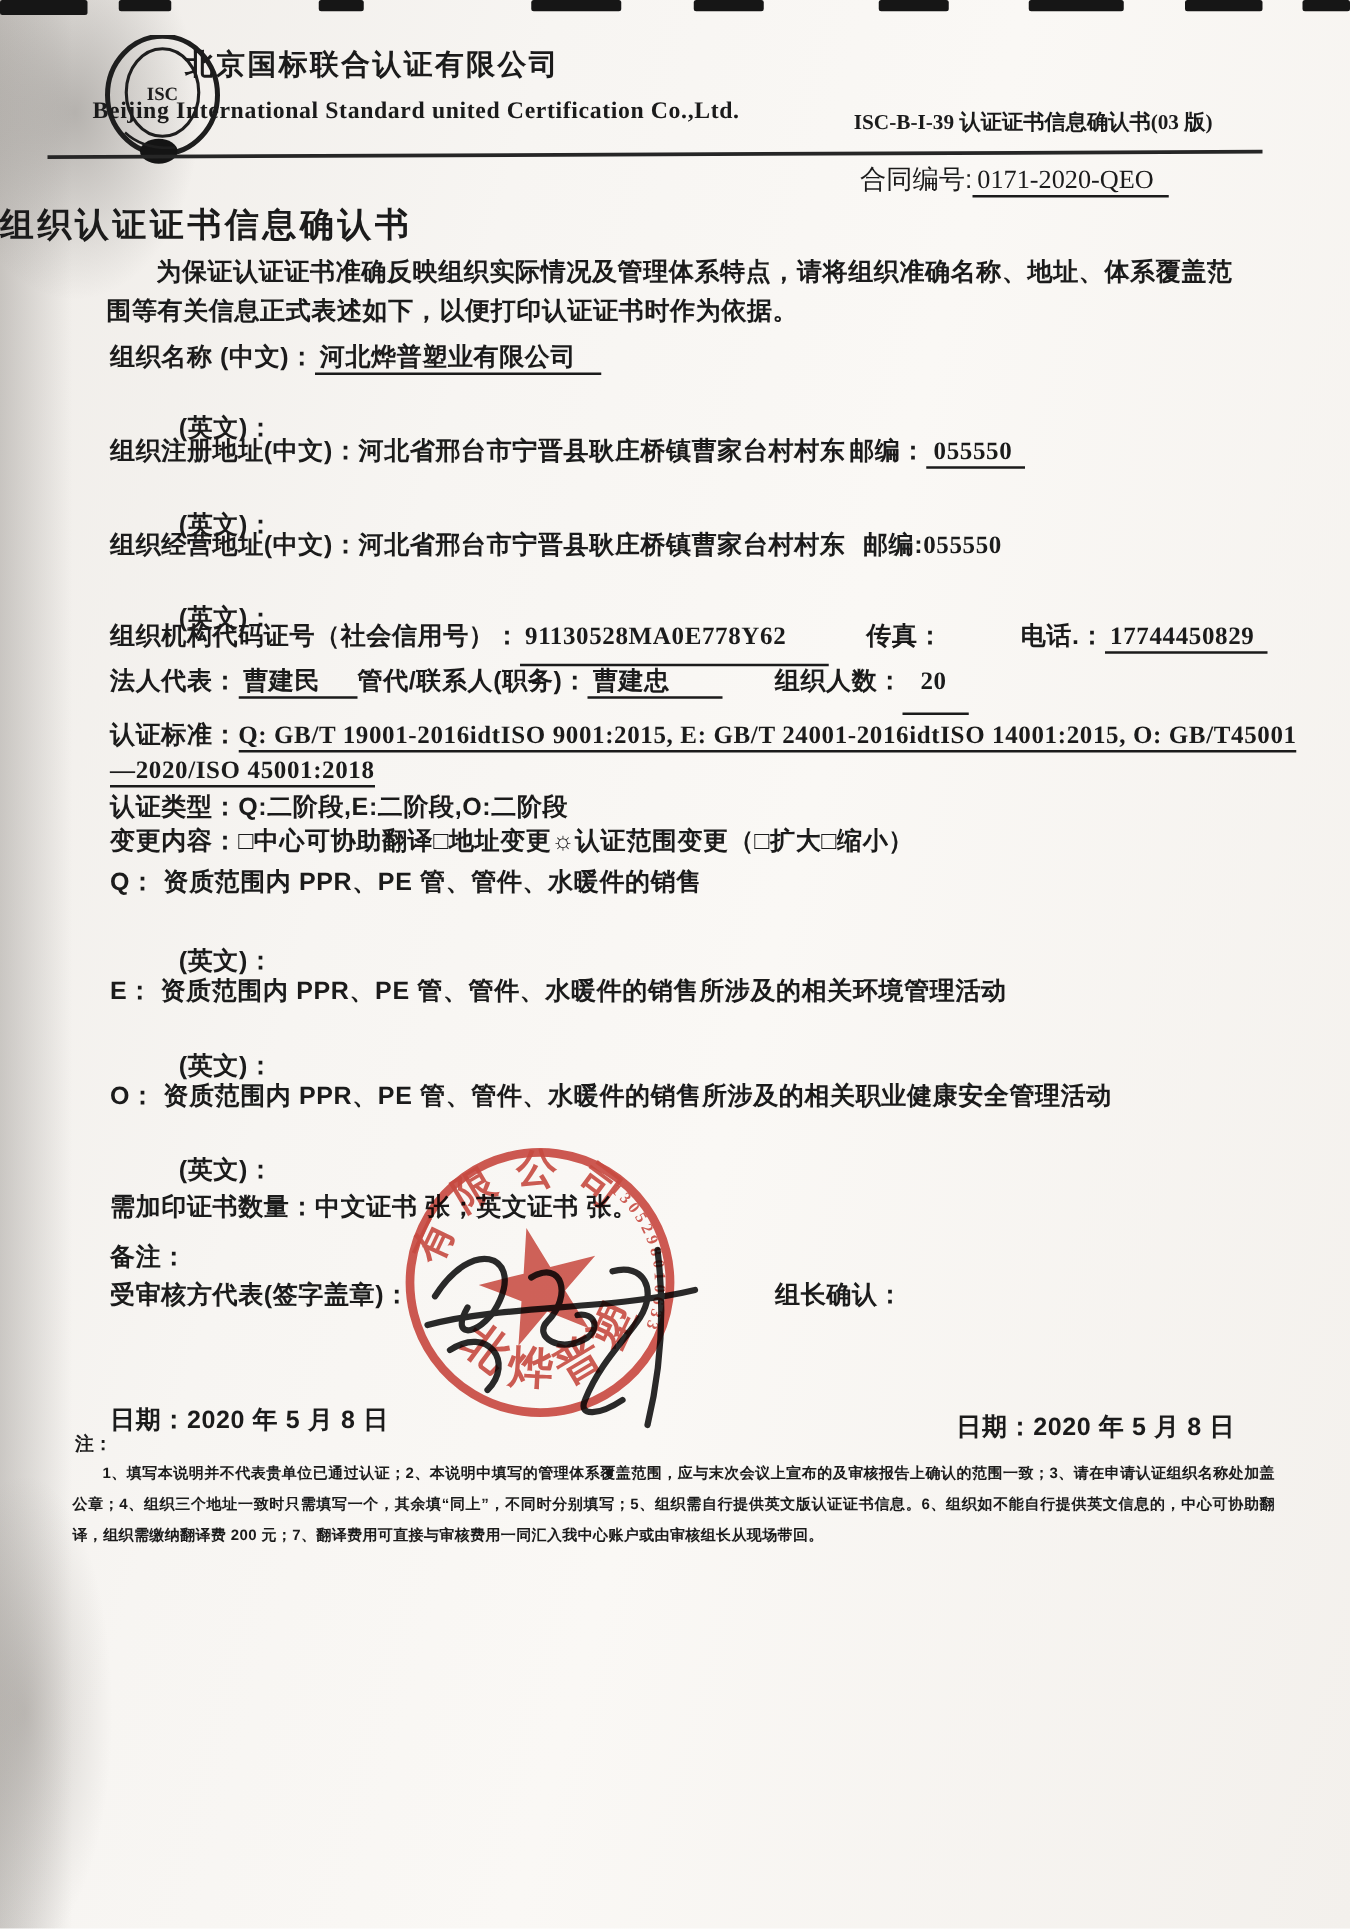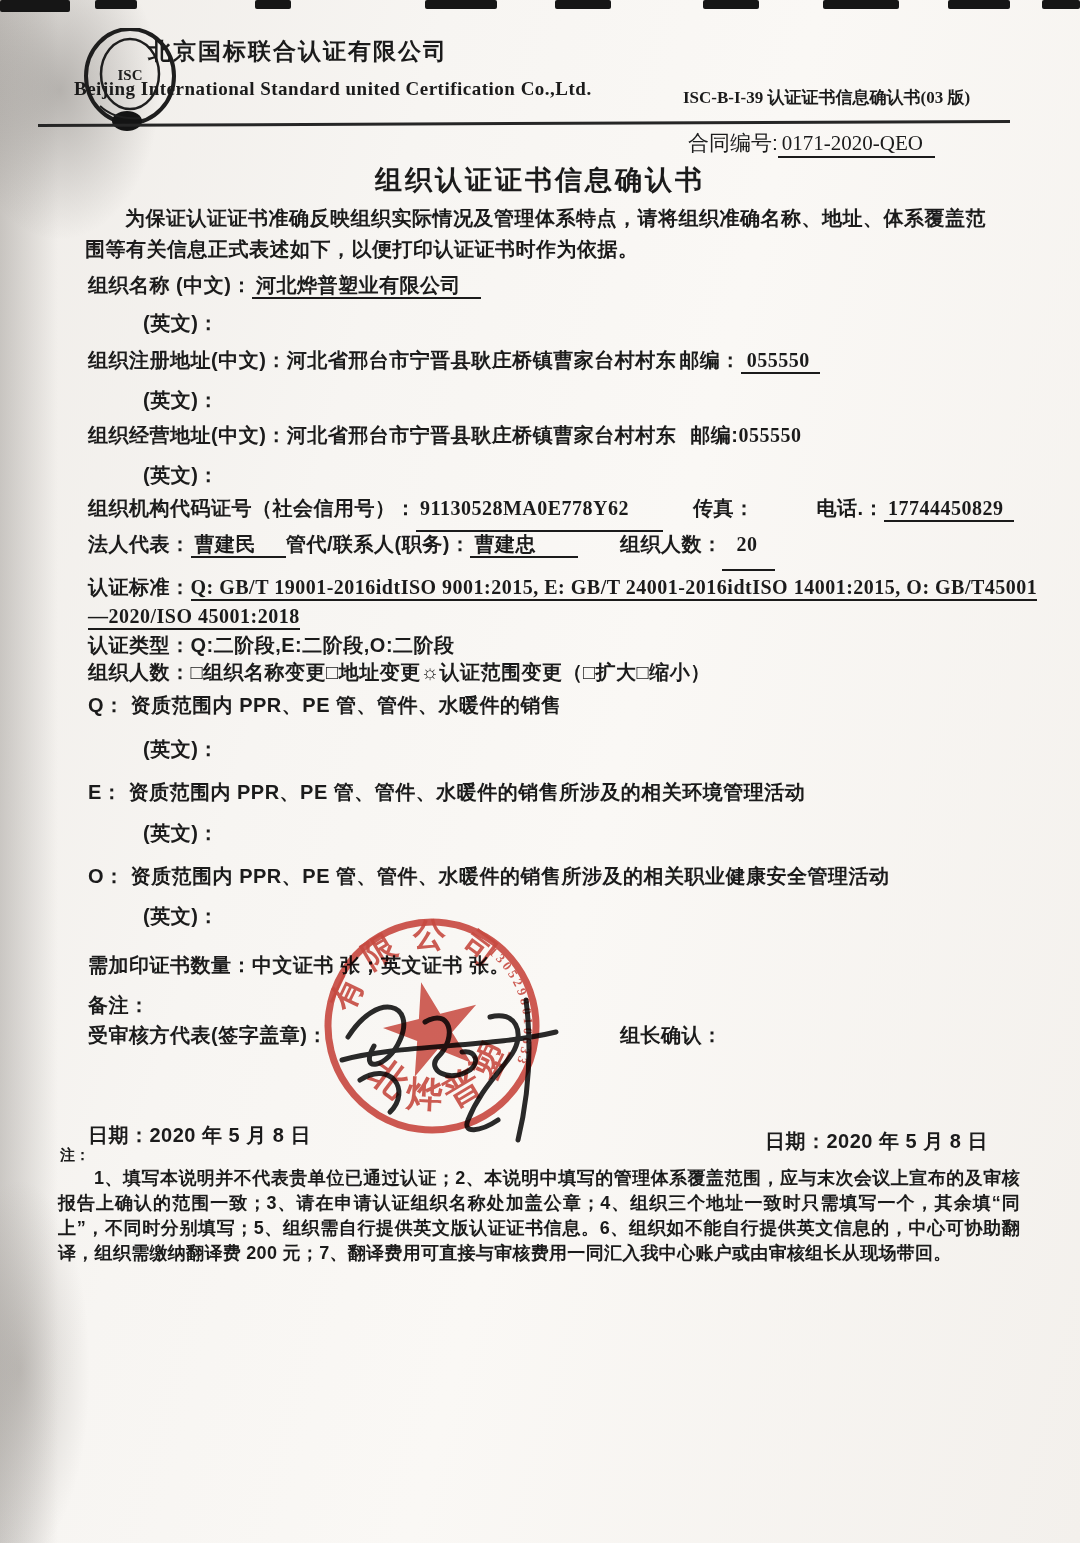--- a/index.html
+++ b/index.html
@@ -6,33 +6,33 @@
   .page{
     position:relative;
     width:1080px;height:1543px;
     background:linear-gradient(105deg,#efece8 0%,#f7f5f2 30%,#faf8f5 55%,#f3f0ec 100%);
     overflow:hidden;
     font-family:"Liberation Sans",sans-serif;
     color:#1b1b1b;
   }
   .serif{font-family:"Liberation Serif",serif;}
   .line{position:absolute;left:88px;font-size:20px;font-weight:700;white-space:nowrap;letter-spacing:.5px;}
-  .en-line{left:143px;}
+  .en-line{left:143px;margin-top:19px;}
   .u{border-bottom:2px solid #1b1b1b;padding-bottom:1px;}
   .lbl{display:inline;}
   
   .hdr-cn{position:absolute;left:148px;top:36px;font-size:23px;font-weight:700;letter-spacing:2px;}
   .hdr-en{position:absolute;left:74px;top:78px;font-size:19px;font-weight:700;font-family:"Liberation Serif",serif;letter-spacing:.5px;}
   .hdr-code{position:absolute;left:683px;top:86px;font-size:17px;font-weight:700;font-family:"Liberation Serif",serif;}
   .hrule{position:absolute;left:38px;top:122px;width:972px;height:3px;background:#262626;transform:rotate(-.25deg);}
   .contract{position:absolute;left:688px;top:129px;font-size:21px;font-weight:400;}
   .contract .u{padding:0 12px 1px 4px;}
-  .doc-title{position:absolute;left:0;top:162px;width:1080px;text-align:center;font-size:27px;font-weight:800;letter-spacing:3px;}
+  .doc-title{position:absolute;left:0;top:162px;width:1080px;text-align:left;font-size:27px;font-weight:800;letter-spacing:3px;}
   .intro{position:absolute;left:85px;top:203px;width:915px;font-size:20px;font-weight:700;line-height:31px;text-indent:2em;letter-spacing:.5px;}
-  .notes{position:absolute;left:58px;top:1166px;width:962px;font-size:18px;font-weight:700;line-height:25px;text-indent:2em;text-align:justify;letter-spacing:.3px;}
+  .notes{position:absolute;left:58px;top:1166px;width:962px;font-size:12px;font-weight:700;line-height:25px;text-indent:2em;text-align:justify;letter-spacing:.3px;}
   .note-lbl{position:absolute;left:60px;top:1146px;font-size:15px;font-weight:700;}
   
   .left-shadow{position:absolute;left:0;top:0;width:58px;height:100%;
     background:linear-gradient(to right,rgba(105,100,95,.30),rgba(105,100,95,0));}
   .tl-blob{position:absolute;left:-40px;top:-60px;width:200px;height:300px;
     background:radial-gradient(closest-side,rgba(70,66,62,.35),rgba(70,66,62,0));}
   .ml-blob{position:absolute;left:-50px;top:1180px;width:140px;height:380px;
     background:radial-gradient(closest-side,rgba(110,104,98,.30),rgba(110,104,98,0));}
   .dash{position:absolute;top:0;height:9px;background:#161616;border-radius:2px;}
   
@@ -101,21 +101,21 @@
   </div>
 
   <div class="line" style="top:574px">
     <span>认证标准：</span><span class="u serif">Q: GB/T 19001-2016idtISO 9001:2015, E: GB/T 24001-2016idtISO 14001:2015, O: GB/T45001</span>
   </div>
   <div class="line" style="top:605px">
     <span class="u serif">—2020/ISO 45001:2018</span>
   </div>
 
   <div class="line" style="top:632px">认证类型：Q:二阶段,E:二阶段,O:二阶段</div>
-  <div class="line" style="top:659px">组织人数：□组织名称变更□地址变更☼认证范围变更（□扩大□缩小）</div>
+  <div class="line" style="top:659px">变更内容：□中心可协助翻译□地址变更☼认证范围变更（□扩大□缩小）</div>
 
   <div class="line" style="top:692px">Q： 资质范围内 PPR、PE 管、管件、水暖件的销售</div>
   <div class="line en-line" style="top:736px">(英文)：</div>
   <div class="line" style="top:779px">E： 资质范围内 PPR、PE 管、管件、水暖件的销售所涉及的相关环境管理活动</div>
   <div class="line en-line" style="top:820px">(英文)：</div>
   <div class="line" style="top:863px">O： 资质范围内 PPR、PE 管、管件、水暖件的销售所涉及的相关职业健康安全管理活动</div>
   <div class="line en-line" style="top:903px">(英文)：</div>
 
   <div class="line" style="top:952px">需加印证书数量：中文证书 张；英文证书 张。</div>
   <div class="line" style="top:992px">备注：</div>

